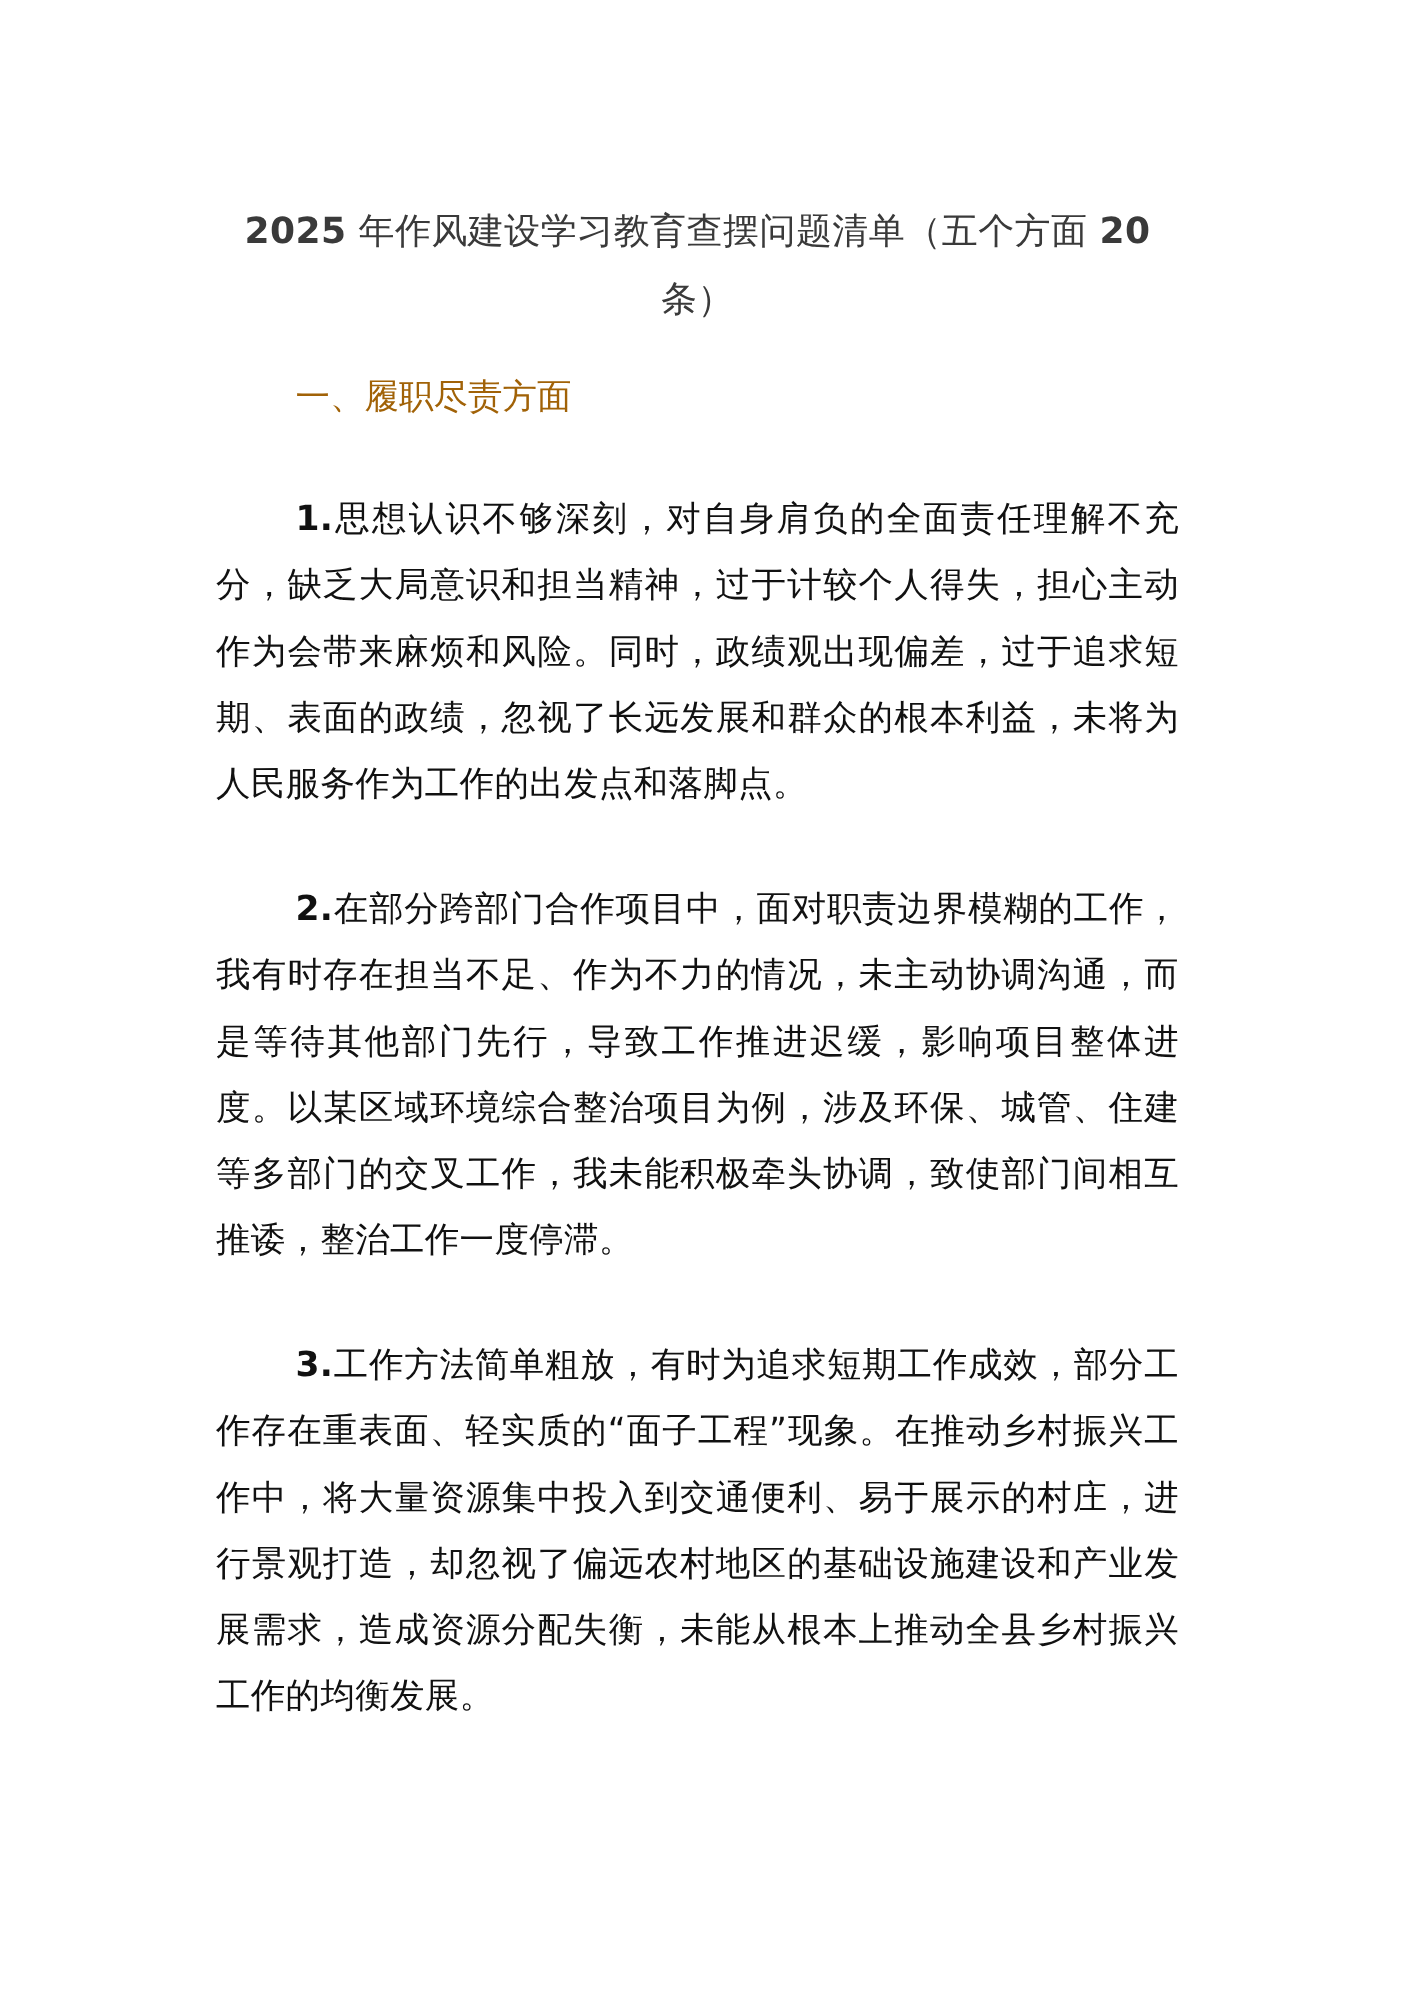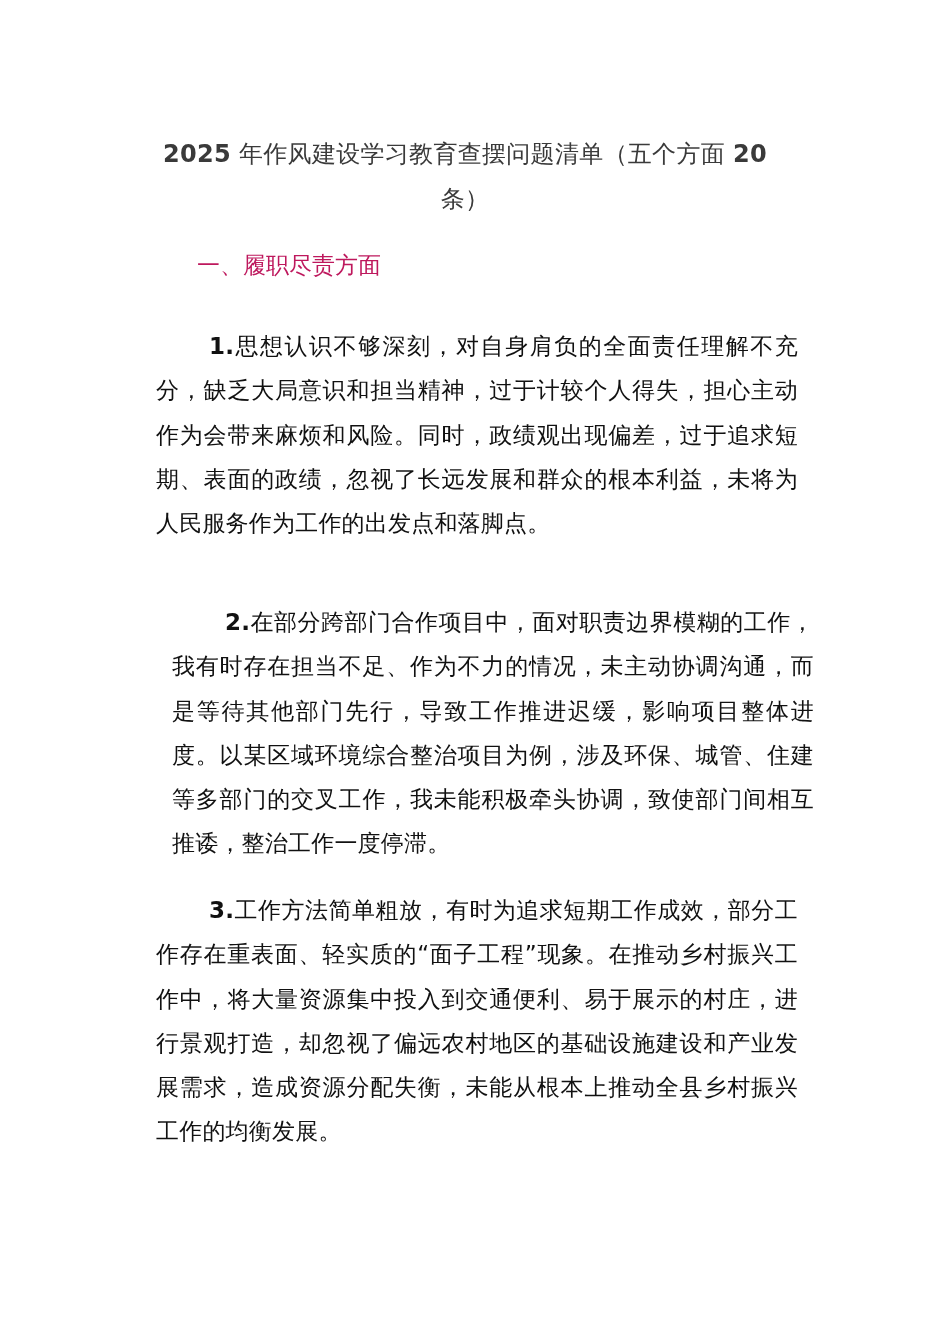--- a/index.html
+++ b/index.html
@@ -34,25 +34,25 @@
       letter-spacing: 0.3px;
       margin-top: 16px;
     }
     .title b { font-weight: bold; }
     .section-heading {
       position: absolute;
       left: 53px;
       top: 243px;
       font-size: 23px;
       line-height: 44px;
-      color: #be185d;
+      color: #a16207;
     }
     .para {
       position: absolute;
-      left: 12px;
+      left: 0;
       width: 642px;
       font-size: 23px;
       line-height: 44.3px;
       text-indent: 53px;
       text-align: justify;
       color: #111;
       letter-spacing: 0.2px;
     }
     .para .num { font-weight: bold; }
     #p1 { top: 324px; }
@@ -63,17 +63,17 @@
 <body>
 
 <div class="page">
 
   <div class="title"><b>2025</b> <span>年作风建设学习教育查摆问题清单（五个方面</span> <b>20</b><br><span>条）</span></div>
 
   <div class="section-heading">一、履职尽责方面</div>
 
   <p class="para" id="p1" style="margin:0;"><span class="num">1.</span><span>思想认识不够深刻，对自身肩负的全面责任理解不充分，缺乏大局意识和担当精神，过于计较个人得失，担心主动作为会带来麻烦和风险。同时，政绩观出现偏差，过于追求短期、表面的政绩，忽视了长远发展和群众的根本利益，未将为人民服务作为工作的出发点和落脚点。</span></p>
 
-  <p class="para" id="p2" style="margin:16px;"><span class="num">2.</span><span>在部分跨部门合作项目中，面对职责边界模糊的工作，我有时存在担当不足、作为不力的情况，未主动协调沟通，而是等待其他部门先行，导致工作推进迟缓，影响项目整体进度。以某区域环境综合整治项目为例，涉及环保、城管、住建等多部门的交叉工作，我未能积极牵头协调，致使部门间相互推诿，整治工作一度停滞。</span></p>
+  <p class="para" id="p2" style="margin:0;"><span class="num">2.</span><span>在部分跨部门合作项目中，面对职责边界模糊的工作，我有时存在担当不足、作为不力的情况，未主动协调沟通，而是等待其他部门先行，导致工作推进迟缓，影响项目整体进度。以某区域环境综合整治项目为例，涉及环保、城管、住建等多部门的交叉工作，我未能积极牵头协调，致使部门间相互推诿，整治工作一度停滞。</span></p>
 
   <p class="para" id="p3" style="margin:0;"><span class="num">3.</span><span>工作方法简单粗放，有时为追求短期工作成效，部分工作存在重表面、轻实质的“面子工程”现象。在推动乡村振兴工作中，将大量资源集中投入到交通便利、易于展示的村庄，进行景观打造，却忽视了偏远农村地区的基础设施建设和产业发展需求，造成资源分配失衡，未能从根本上推动全县乡村振兴工作的均衡发展。</span></p>
 
 </div>
 
 </body></html>

